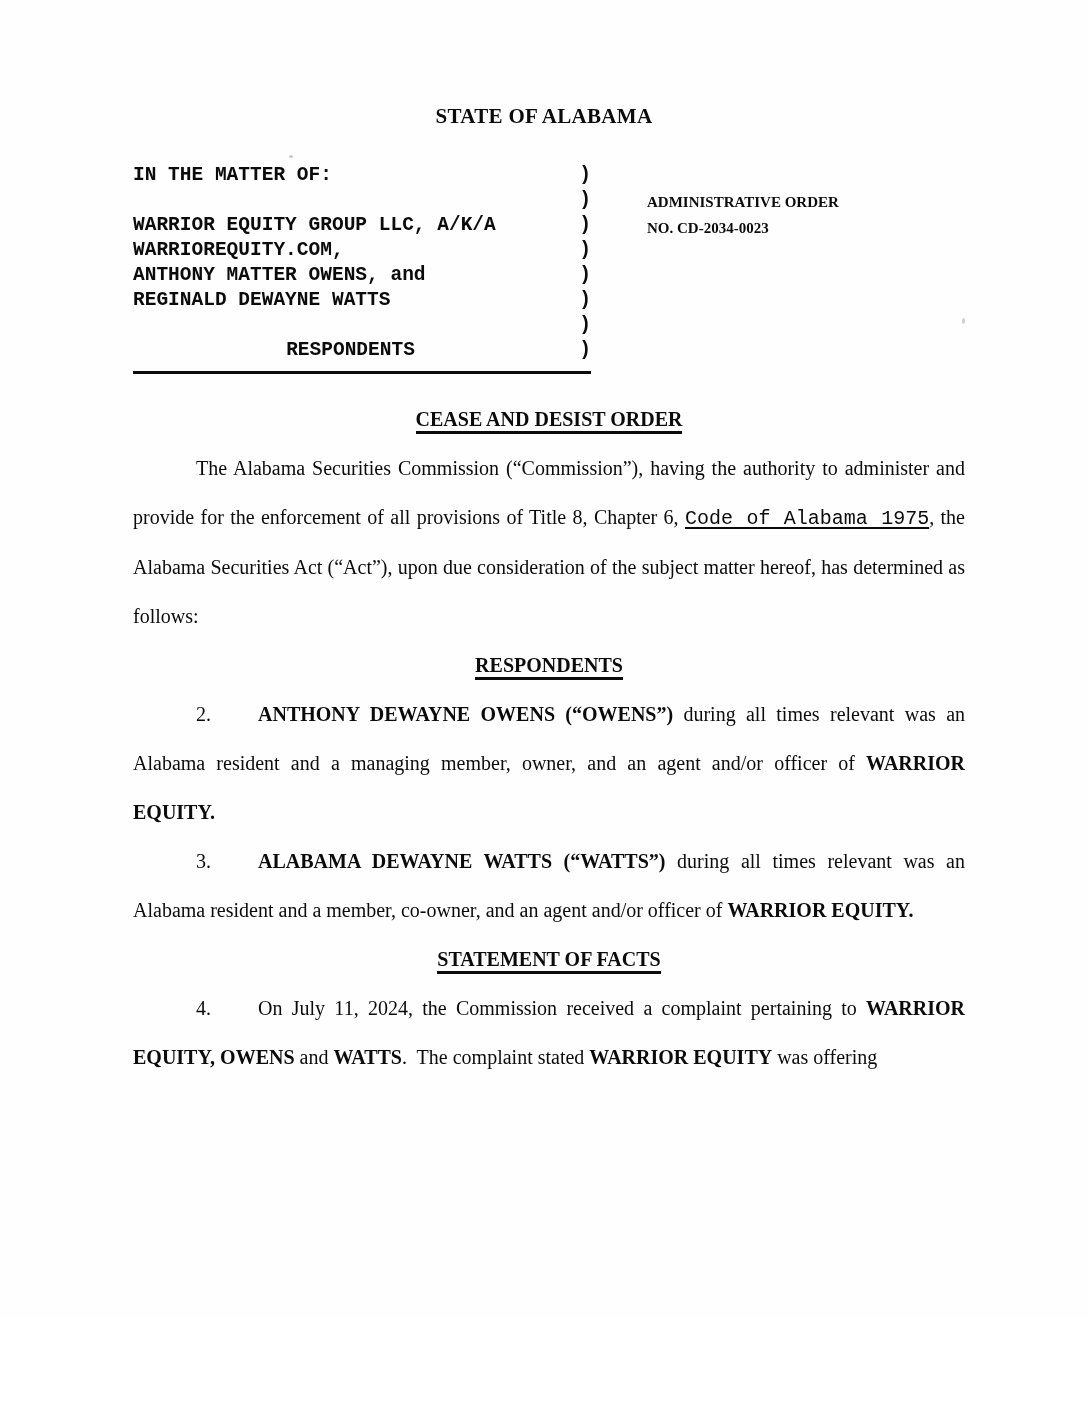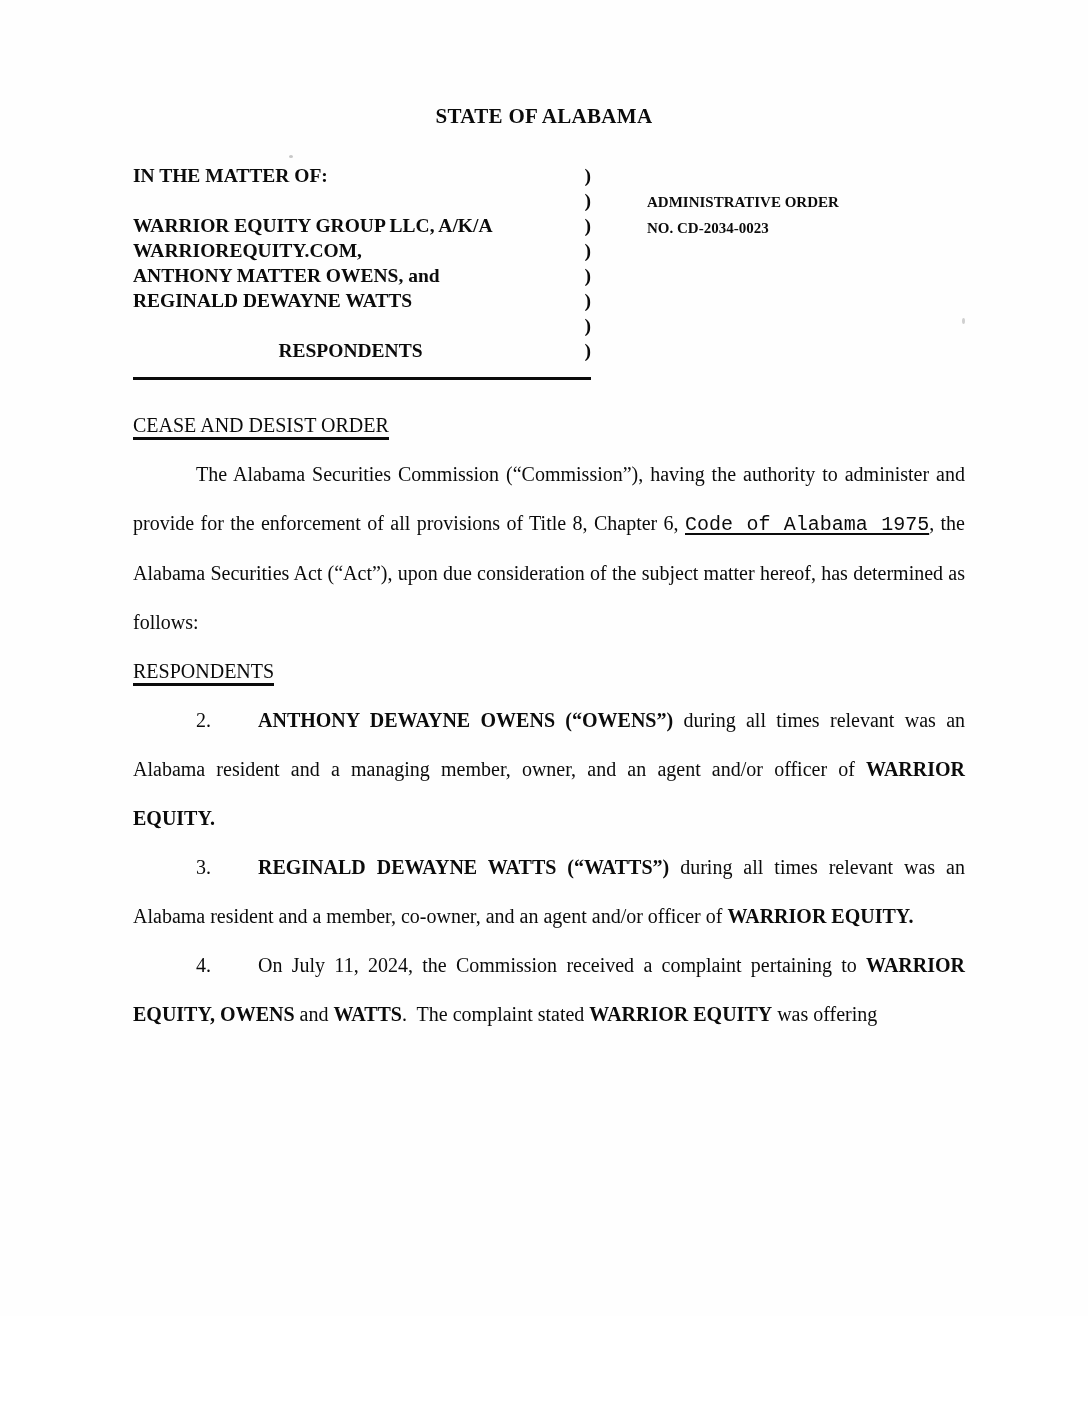--- a/index.html
+++ b/index.html
@@ -38,21 +38,22 @@
     margin-top: 32px;
     font-weight: bold;
     font-size: 19.5px;
     line-height: 25px;
   }
   .caption-main {
     display: flex;
     justify-content: space-between;
     width: 458px;
     border-bottom: 3px solid #0b0b0b;
-    padding-bottom: 14px;
+    padding-bottom: 8px;
+    font-family: Liberation Mono, monospace;
   }
   .caption-left {
     width: 435px;
   }
   .caption-left .cap-row { min-height: 25px; }
   .respondents-row {
     text-align: center;
     padding-top: 0;
   }
   .caption-parens {
@@ -73,21 +74,22 @@
   .doc-body {
     margin-top: 21px;
     font-size: 20px;
     line-height: 49px;
   }
   .doc-body p {
     margin: 0;
     text-align: justify;
   }
   .section-head {
-    font-weight: normal;
+    text-align: center;
+    font-weight: bold;
   }
   .head-underline {
     border-bottom: 3px solid #0b0b0b;
     padding-bottom: 1px;
   }
   .para { text-indent: 63px; }
   .pnum {
     display: inline-block;
     width: 62px;
     text-indent: 0;
@@ -154,20 +156,23 @@
 
       <p class="para"><span>The Alabama Securities Commission (“Commission”), having the authority to administer and provide for the enforcement of all provisions of Title 8, Chapter 6, </span><span class="u">Code of Alabama 1975</span><span>, the Alabama Securities Act (“Act”), upon due consideration of the subject matter hereof, has determined as follows:</span></p>
 
       <div class="section-head">
         <span class="head-underline">RESPONDENTS</span>
       </div>
 
 
       <p class="para"><span class="pnum">2.</span><span class="b">ANTHONY DEWAYNE OWENS (“OWENS”)</span><span> during all times relevant was an Alabama resident and a managing member, owner, and an agent and/or officer of </span><span class="b">WARRIOR EQUITY.</span></p>
 
-      <p class="para"><span class="pnum">3.</span><span class="b">REGINALD DEWAYNE WATTS (“WATTS”)</span><span> during all times relevant was an Alabama resident and a member, co-owner, and an agent and/or officer of </span><span class="b">WARRIOR EQUITY.</span></p>
+      <p class="para"><span class="pnum">3.</span><span class="b">ALABAMA DEWAYNE WATTS (“WATTS”)</span><span> during all times relevant was an Alabama resident and a member, co-owner, and an agent and/or officer of </span><span class="b">WARRIOR EQUITY.</span></p>
 
+      <div class="section-head">
+        <span class="head-underline">STATEMENT OF FACTS</span>
+      </div>
 
       <p class="para"><span class="pnum">4.</span><span>On July 11, 2024, the Commission received a complaint pertaining to </span><span class="b">WARRIOR EQUITY, OWENS</span><span> and </span><span class="b">WATTS</span><span>.&nbsp; The complaint stated </span><span class="b">WARRIOR EQUITY</span><span> was offering</span></p>
 
     </div>
   </div>
 </div>
 
 </body></html>

